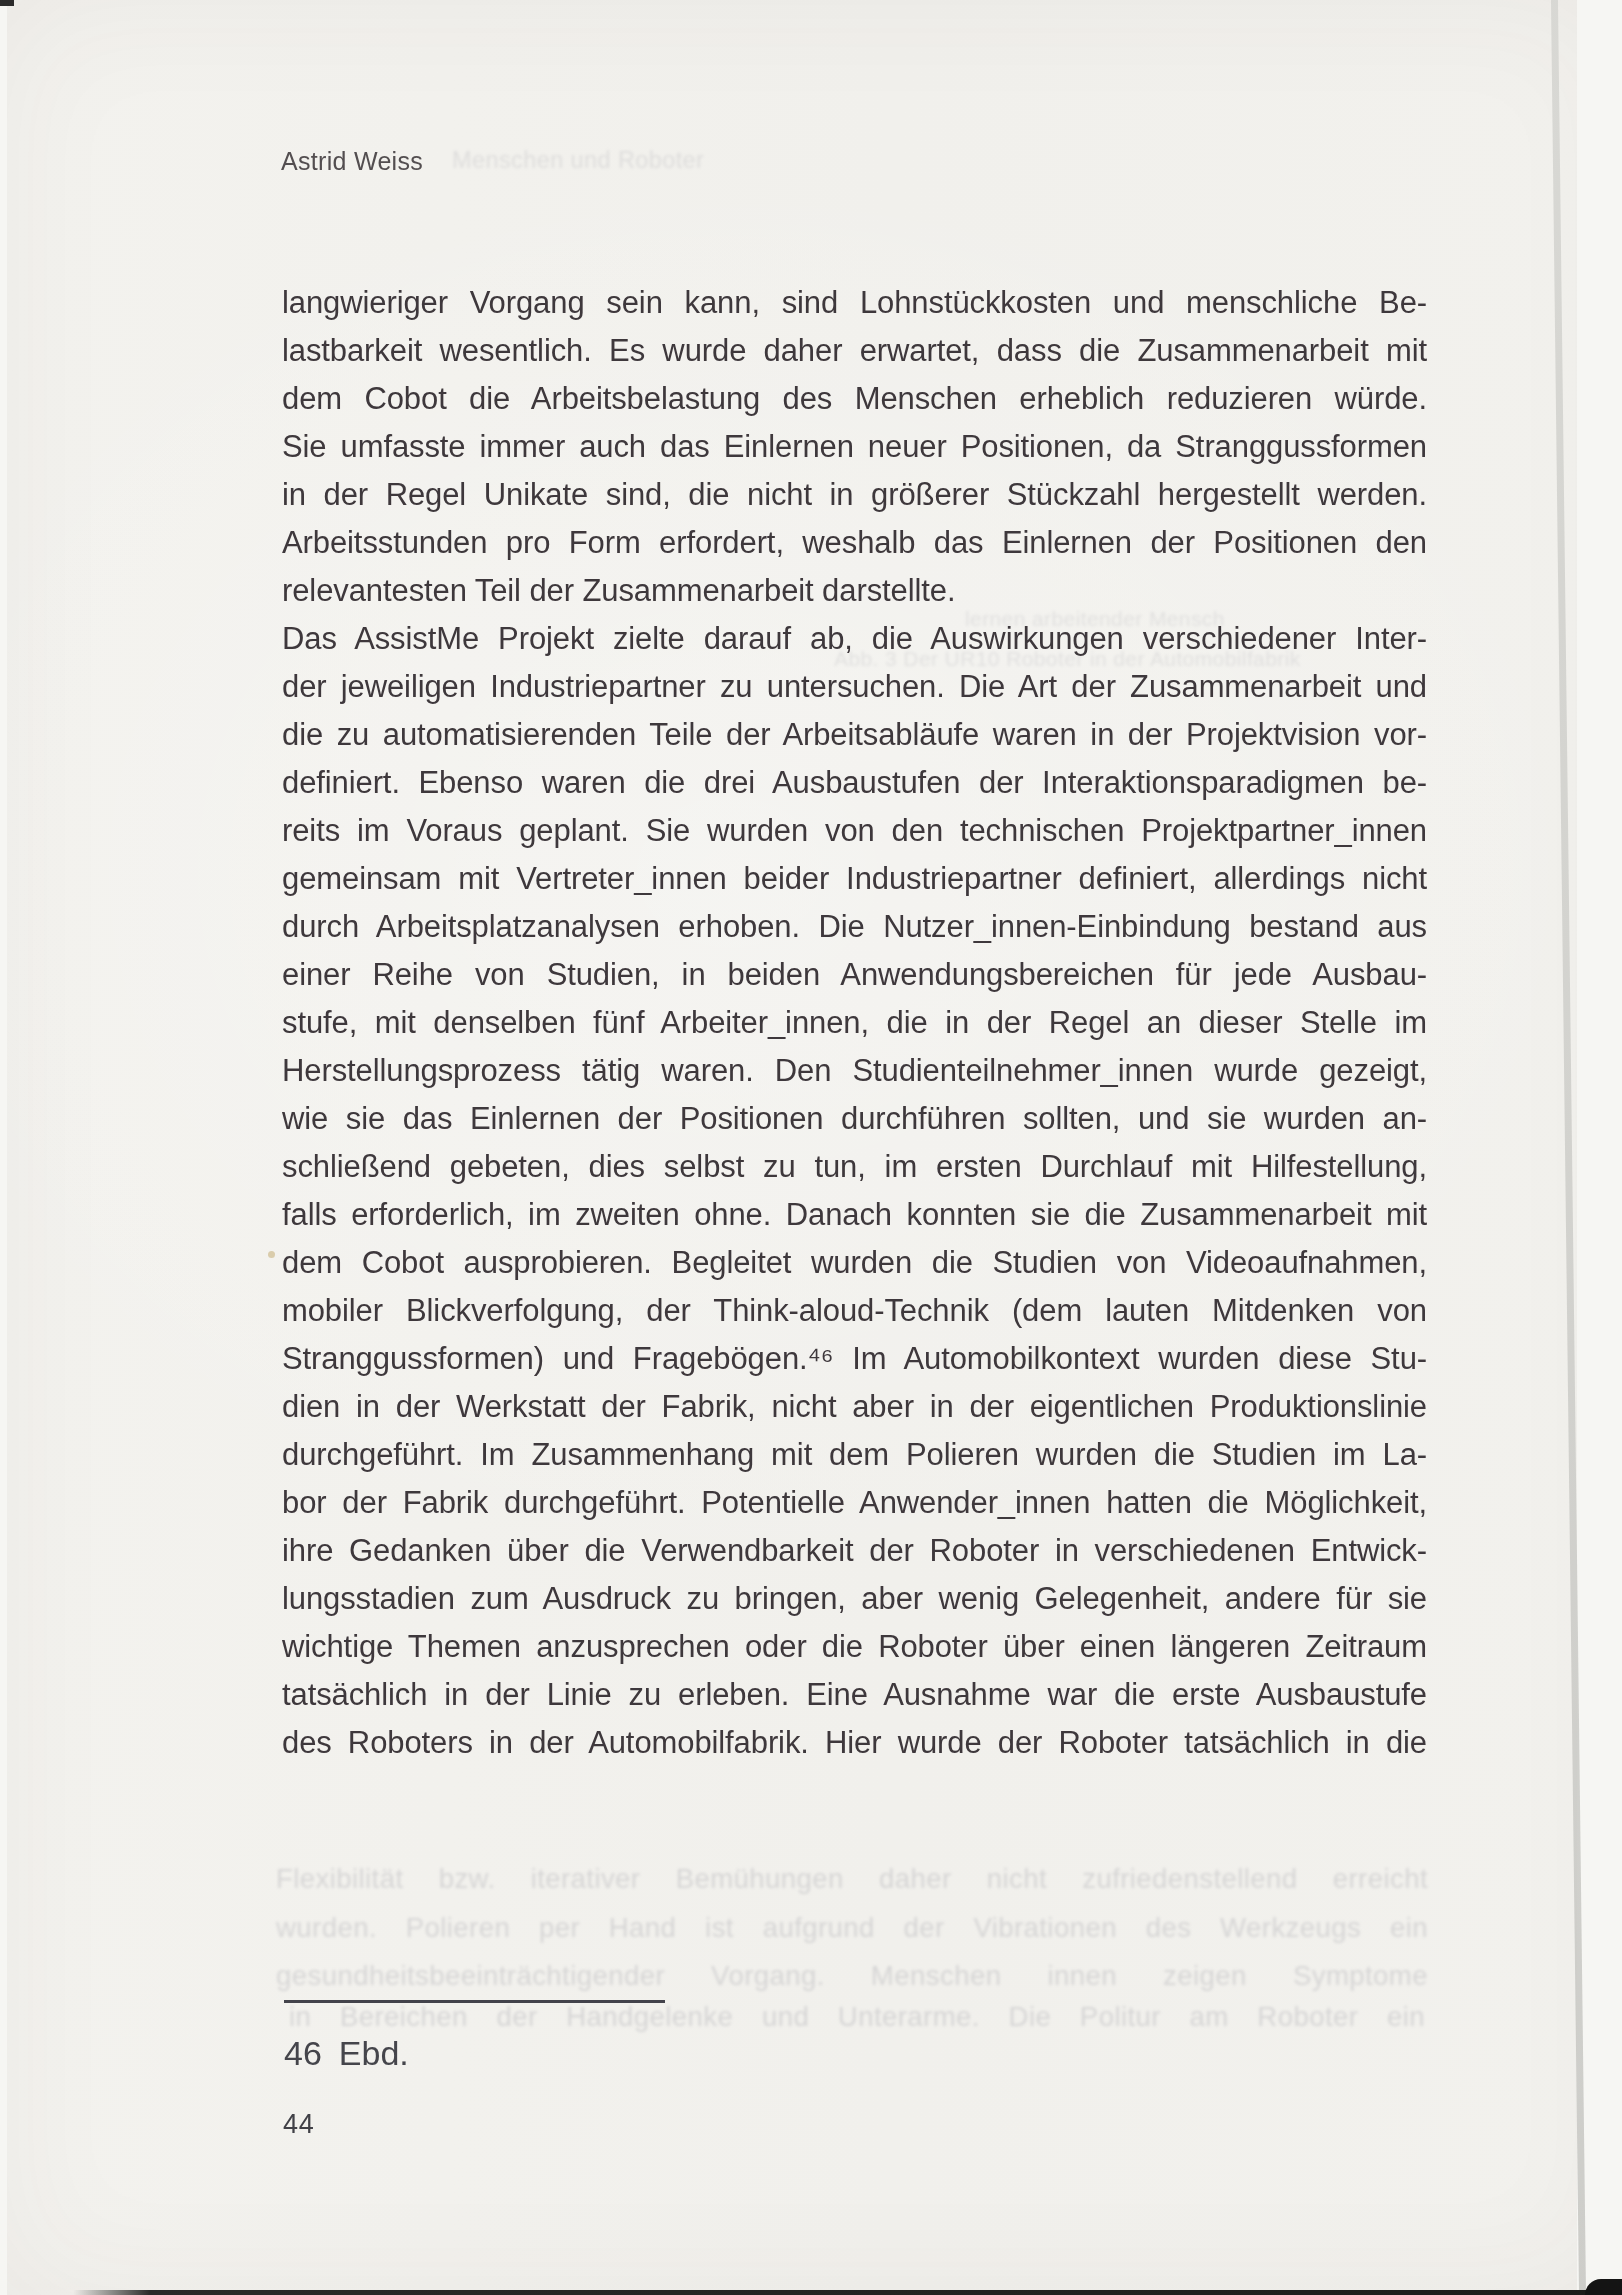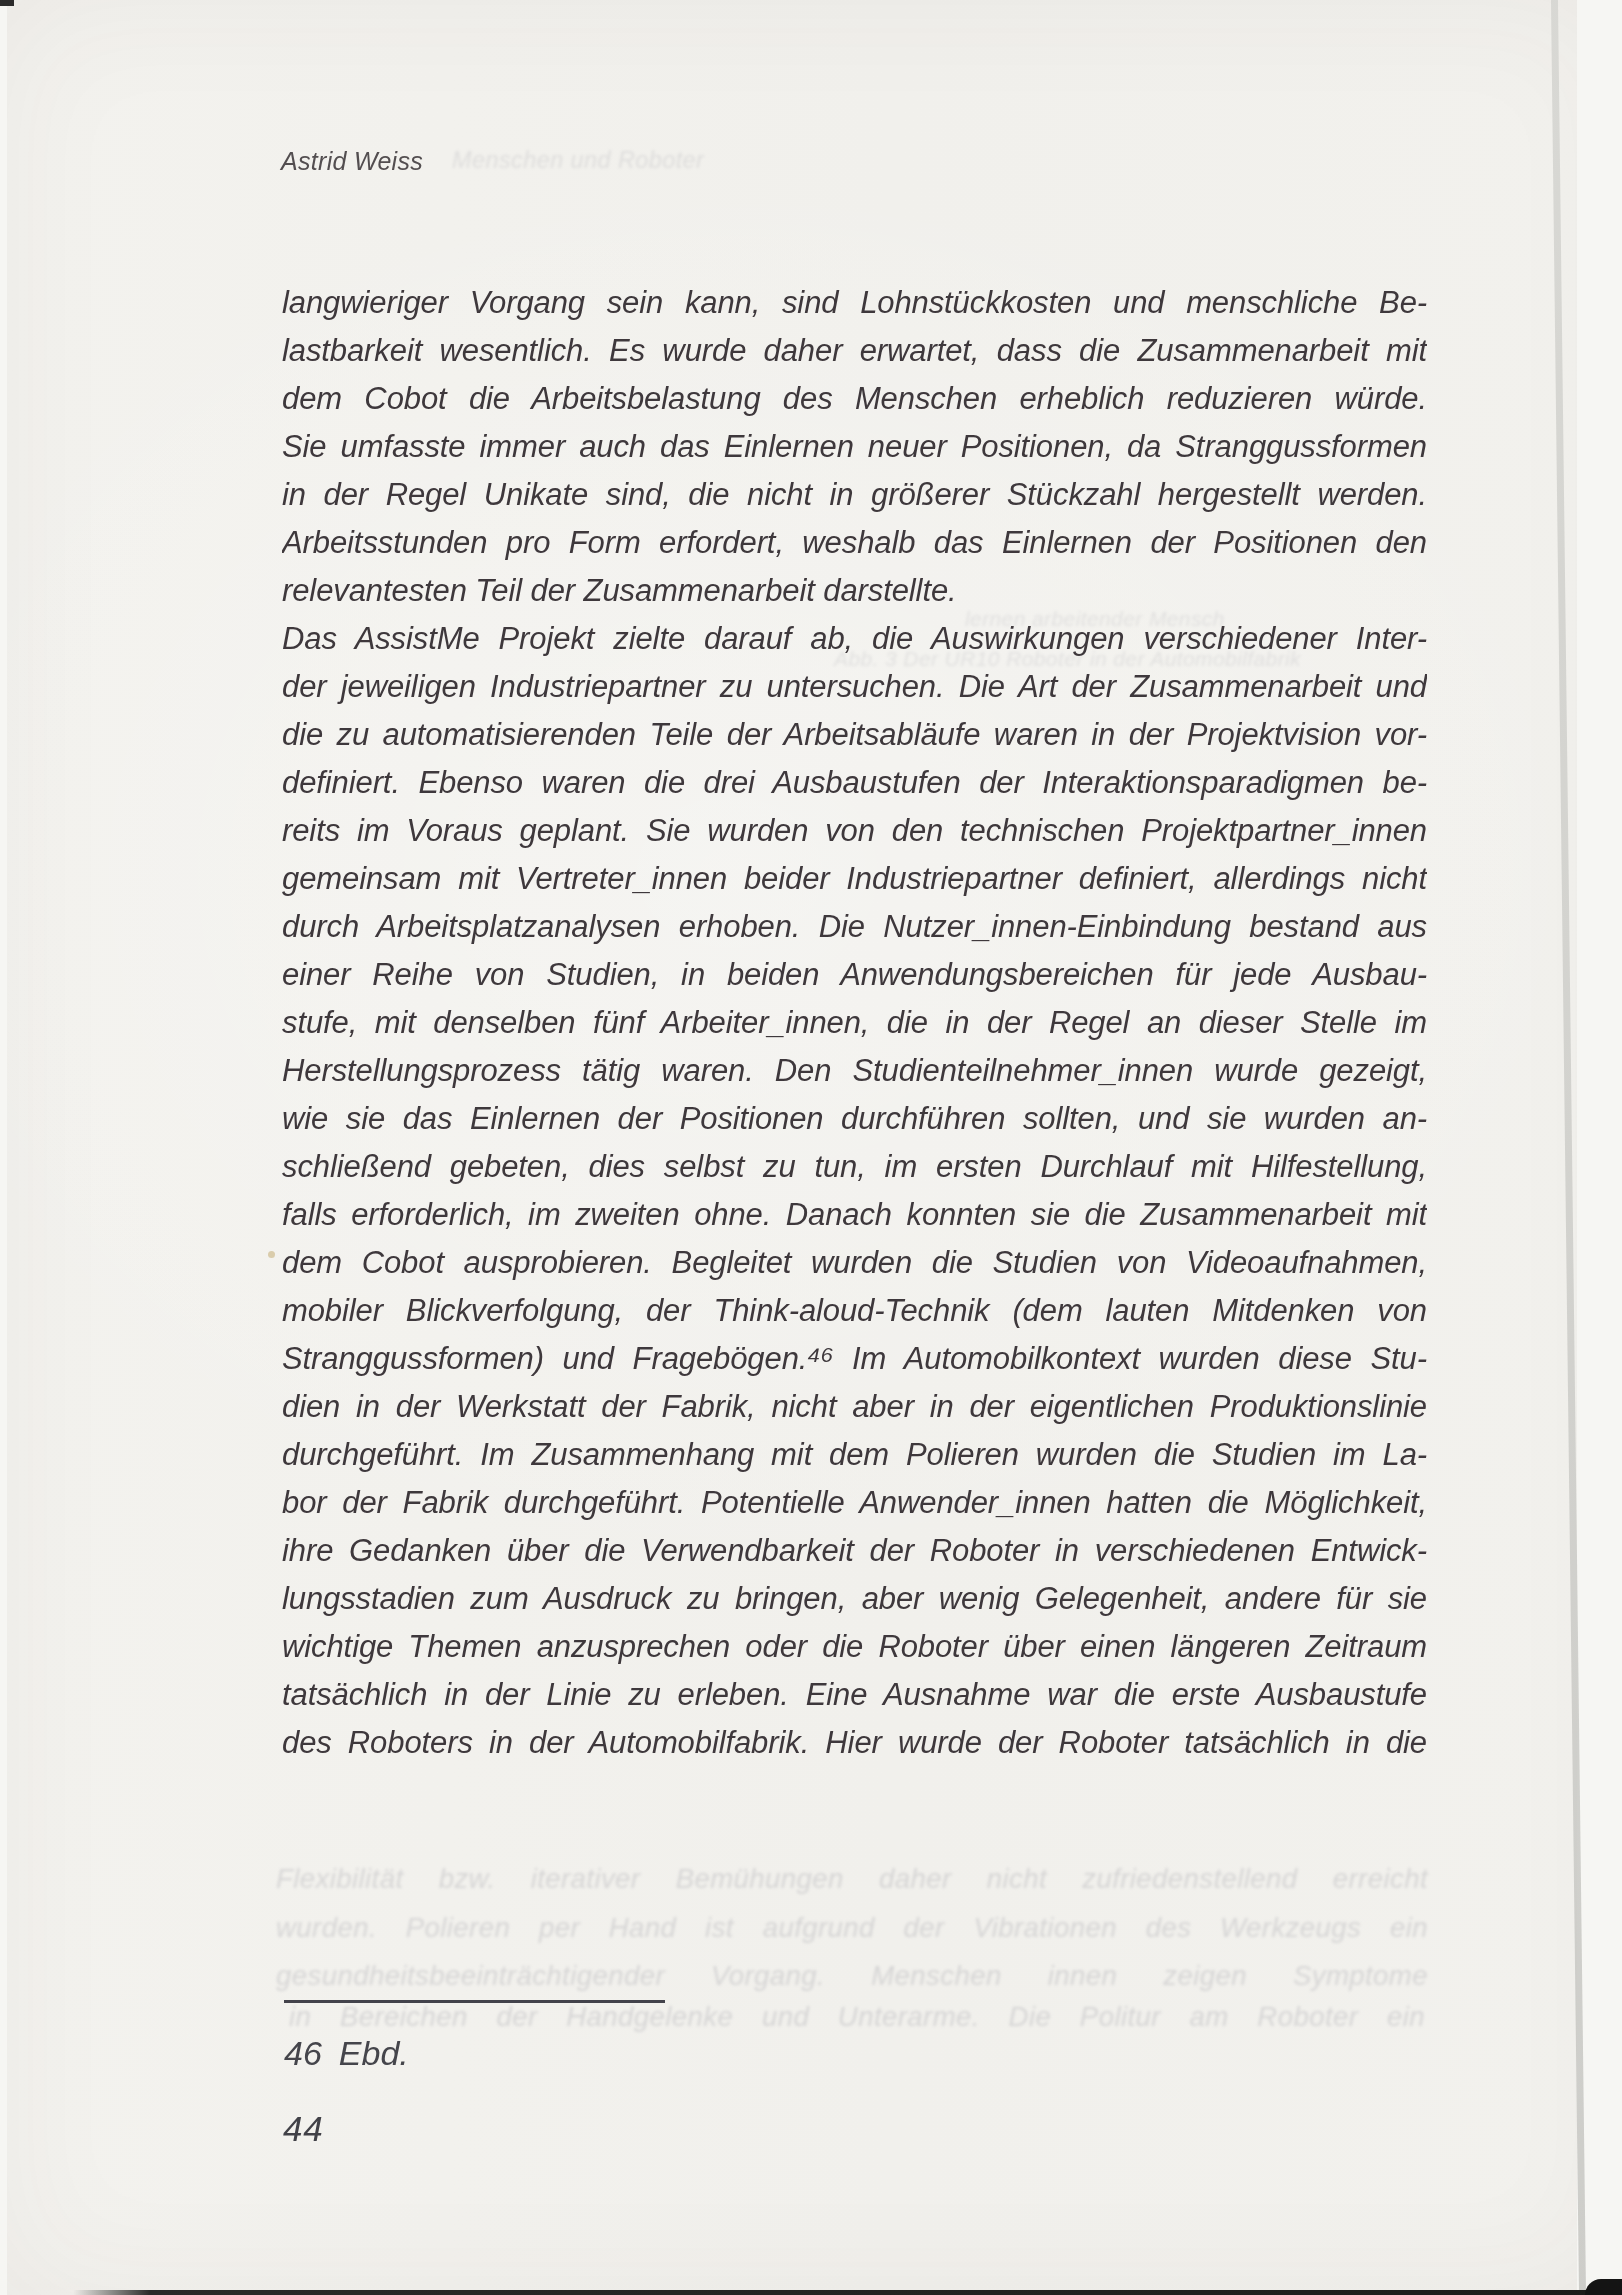--- a/index.html
+++ b/index.html
@@ -11,21 +11,20 @@
     position: relative;
     width: 1622px;
     height: 2295px;
     overflow: hidden;
     background:
       radial-gradient(1298px 1054px at 45% 38%, rgba(255,255,255,0.28), rgba(255,255,255,0) 70%),
       linear-gradient(90deg, #f3f2ee 0%, #f1f0ec 55%, #f2f1ed 100%);
     background-color: #f1f0ec;
     box-shadow: inset 0 0 130px rgba(70,65,50,0.05);
     font-family: "Liberation Sans", "DejaVu Sans", sans-serif;
-    font-style: italic;
   }
 
   
   .edge-left-white  { position:absolute; left:0; top:0; width:7.3px; height:100%; background:#f6f6f3; }
   .edge-left-line   { position:absolute; left:7.3px; top:0; width:5.7px; height:100%;
                       background:linear-gradient(180deg,#cfcfcb 0%,#dedeal 40%,#d6d6d2 100%); opacity:.75; }
   .edge-right-area  { position:absolute; left:1577px; top:0; width:45px; height:100%; background:#f6f6f3; }
   .edge-right-line  { position:absolute; left:1565px; top:-16px; width:7.3px; height:2328px;
                       background:linear-gradient(180deg,#d4d4d0 0%,#c6c6c2 100%);
                       transform:skewX(0.7deg); opacity:.85; }
@@ -67,21 +66,21 @@
     position:absolute; left:284px; top:2000px; width:381px; height:3.2px;
     background:#43434b; z-index:2;
   }
   .footnote {
     position:absolute; left:284px; top:2034px;
     font-size:34px; color:#45454b; z-index:2;
   }
   .footnote .fn-num { display:inline-block; margin-right:17px; }
   .page-number {
     position:absolute; left:283px; top:2109px;
-    font-size:35px; color:#414147; letter-spacing:0.8px;text-align:center;
+    font-size:27px; color:#414147; letter-spacing:0.8px;text-align:center;
   }
 </style>
 </head>
 <body>
 
 <div class="page">
 
   <div class="ghost ghost-0">Menschen und Roboter</div>
   <div class="ghost ghost-1">lernen arbeitender Mensch</div>
   <div class="ghost ghost-2">Abb. 3 Der UR10 Roboter in der Automobilfabrik</div>

